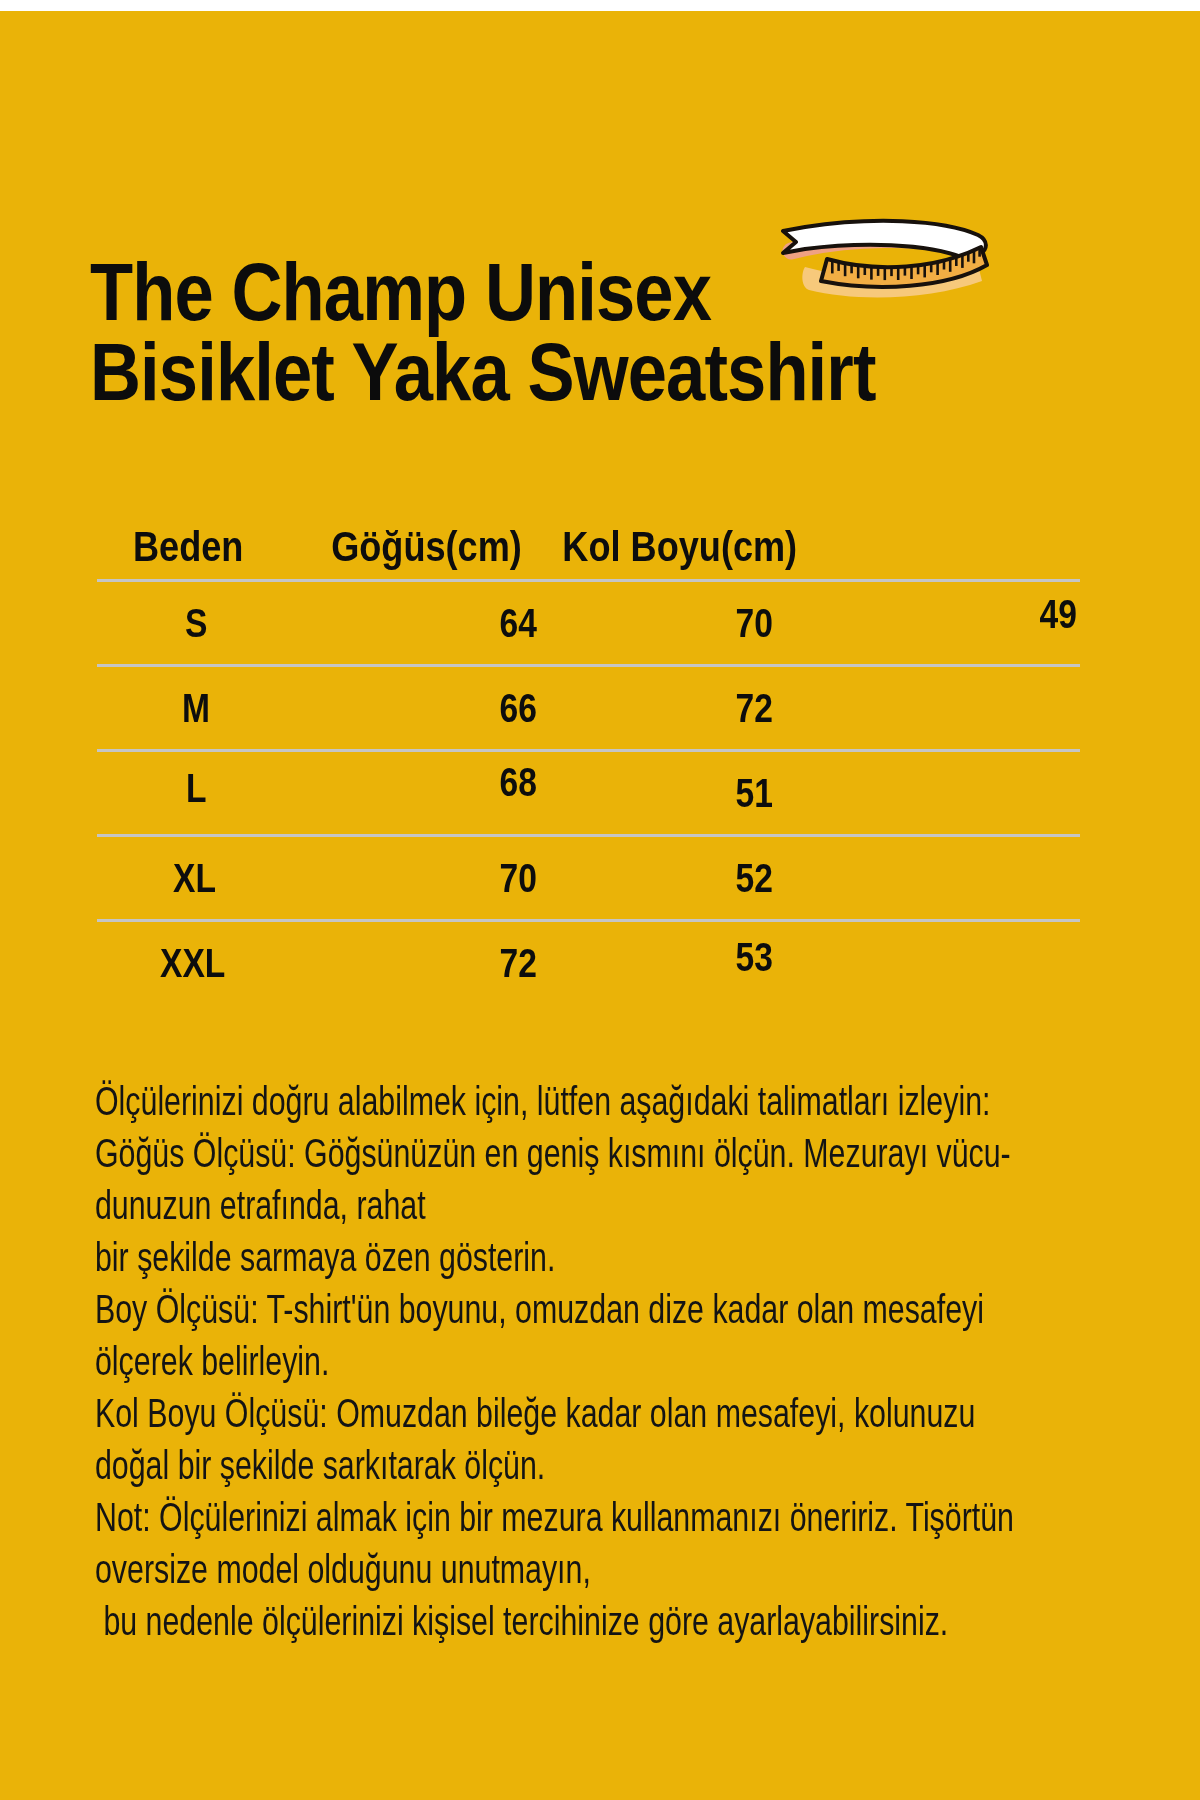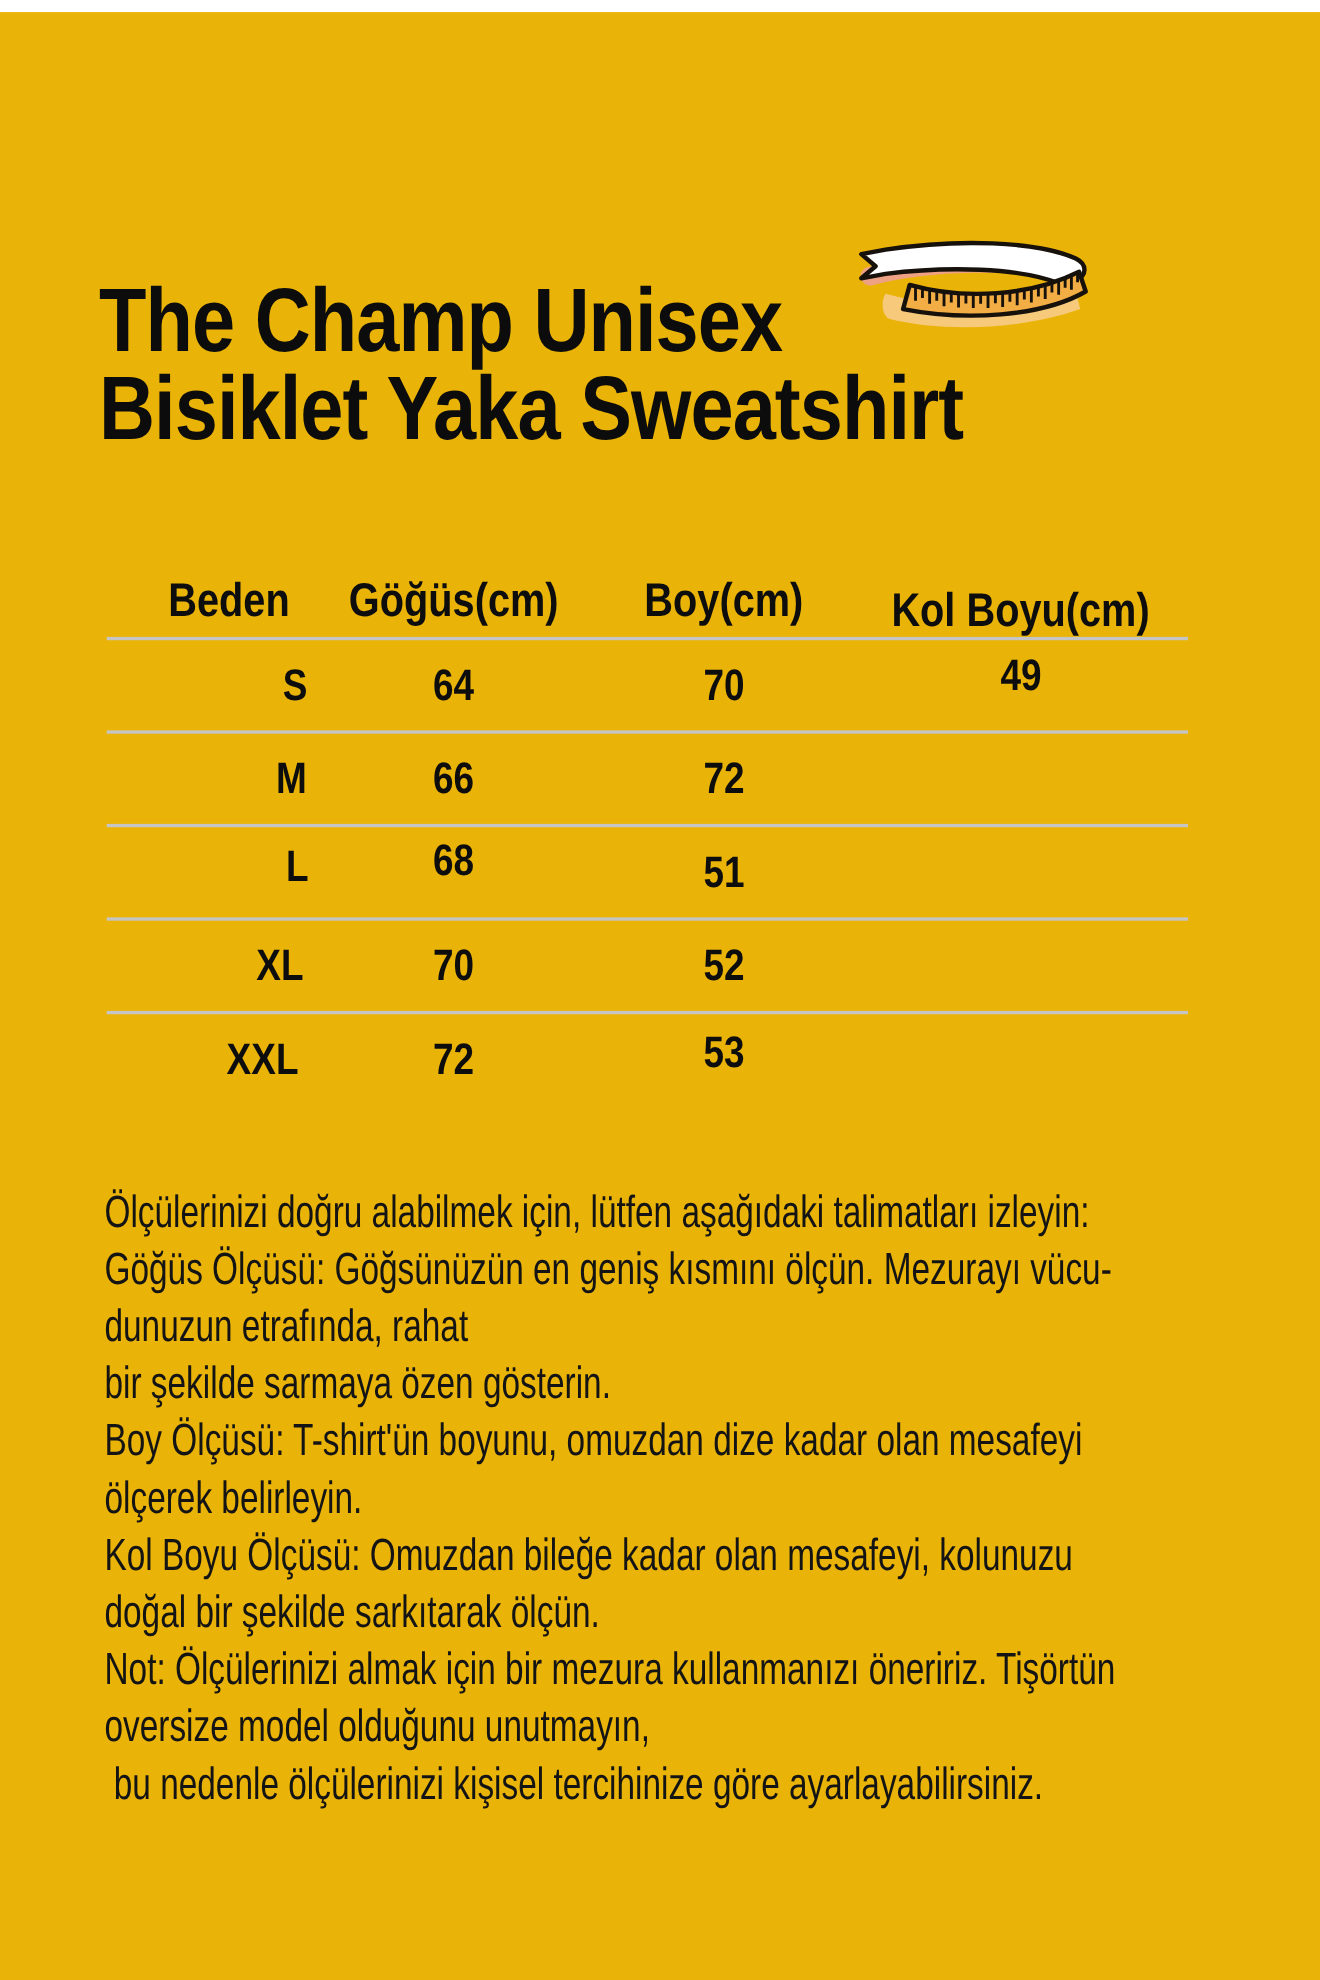--- a/index.html
+++ b/index.html
@@ -24,23 +24,23 @@
 
   
   .size-table { position:absolute; left:97px; top:498px; width:983px; }
   .trow {
     display:grid; grid-template-columns:187px 256px 236px 304px;
     align-items:center; height:82px;
   }
   .trow.head { height:62px; align-items:end; padding-bottom:8px; }
   .trow { border-bottom:3px solid #c5c5c5; }
   .trow:last-child { border-bottom:none; }
-  .cell { text-align:center; font-weight:700; font-size:40px; color:#0d0d0d; }
+  .cell { text-align:right; font-weight:700; font-size:40px; color:#0d0d0d; }
   .head .cell { font-size:43px; }
-  .cell.c1 { text-align:right; padding-left:16px; }
+  .cell.c1 { text-align:center; padding-left:16px; }
   .cond { display:inline-block; white-space:nowrap; transform:scaleX(0.84); transform-origin:center center; }
   .c1 .cond { transform-origin:left center; }
   
   .head .cell:nth-child(4) { transform:translateY(9px); }
   .r1 .cell:nth-child(4) { transform:translateY(-9px); }
   .r2 .cell:nth-child(4) { transform:translateY(-11px); }
   .r3 .cell:nth-child(1) { transform:translateY(-5px); }
   .r3 .cell:nth-child(2) { transform:translateY(-11px); }
   .r5 .cell:nth-child(3) { transform:translateY(-6px); }
 
@@ -99,21 +99,20 @@
           <line x1="199.0" y1="44.3" x2="199.0" y2="56.3"></line>
           <line x1="204.6" y1="41.7" x2="204.6" y2="49.7"></line>
         </g>
     </svg>
   </div>
 
   <section class="size-table">
     <div class="trow head">
       <div class="cell c1"><span class="cond">Beden</span></div>
       <div class="cell"><span class="cond">Göğüs(cm)</span></div>
-      <div class="cell"><span class="cond">Boy(cm)</span></div>
       <div class="cell"><span class="cond">Kol Boyu(cm)</span></div>
     </div>
 
     <div class="trow r1">
       <div class="cell c1"><span class="cond">S</span></div>
       <div class="cell"><span class="cond">64</span></div>
       <div class="cell"><span class="cond">70</span></div>
       <div class="cell"><span class="cond">49</span></div>
     </div>
 

